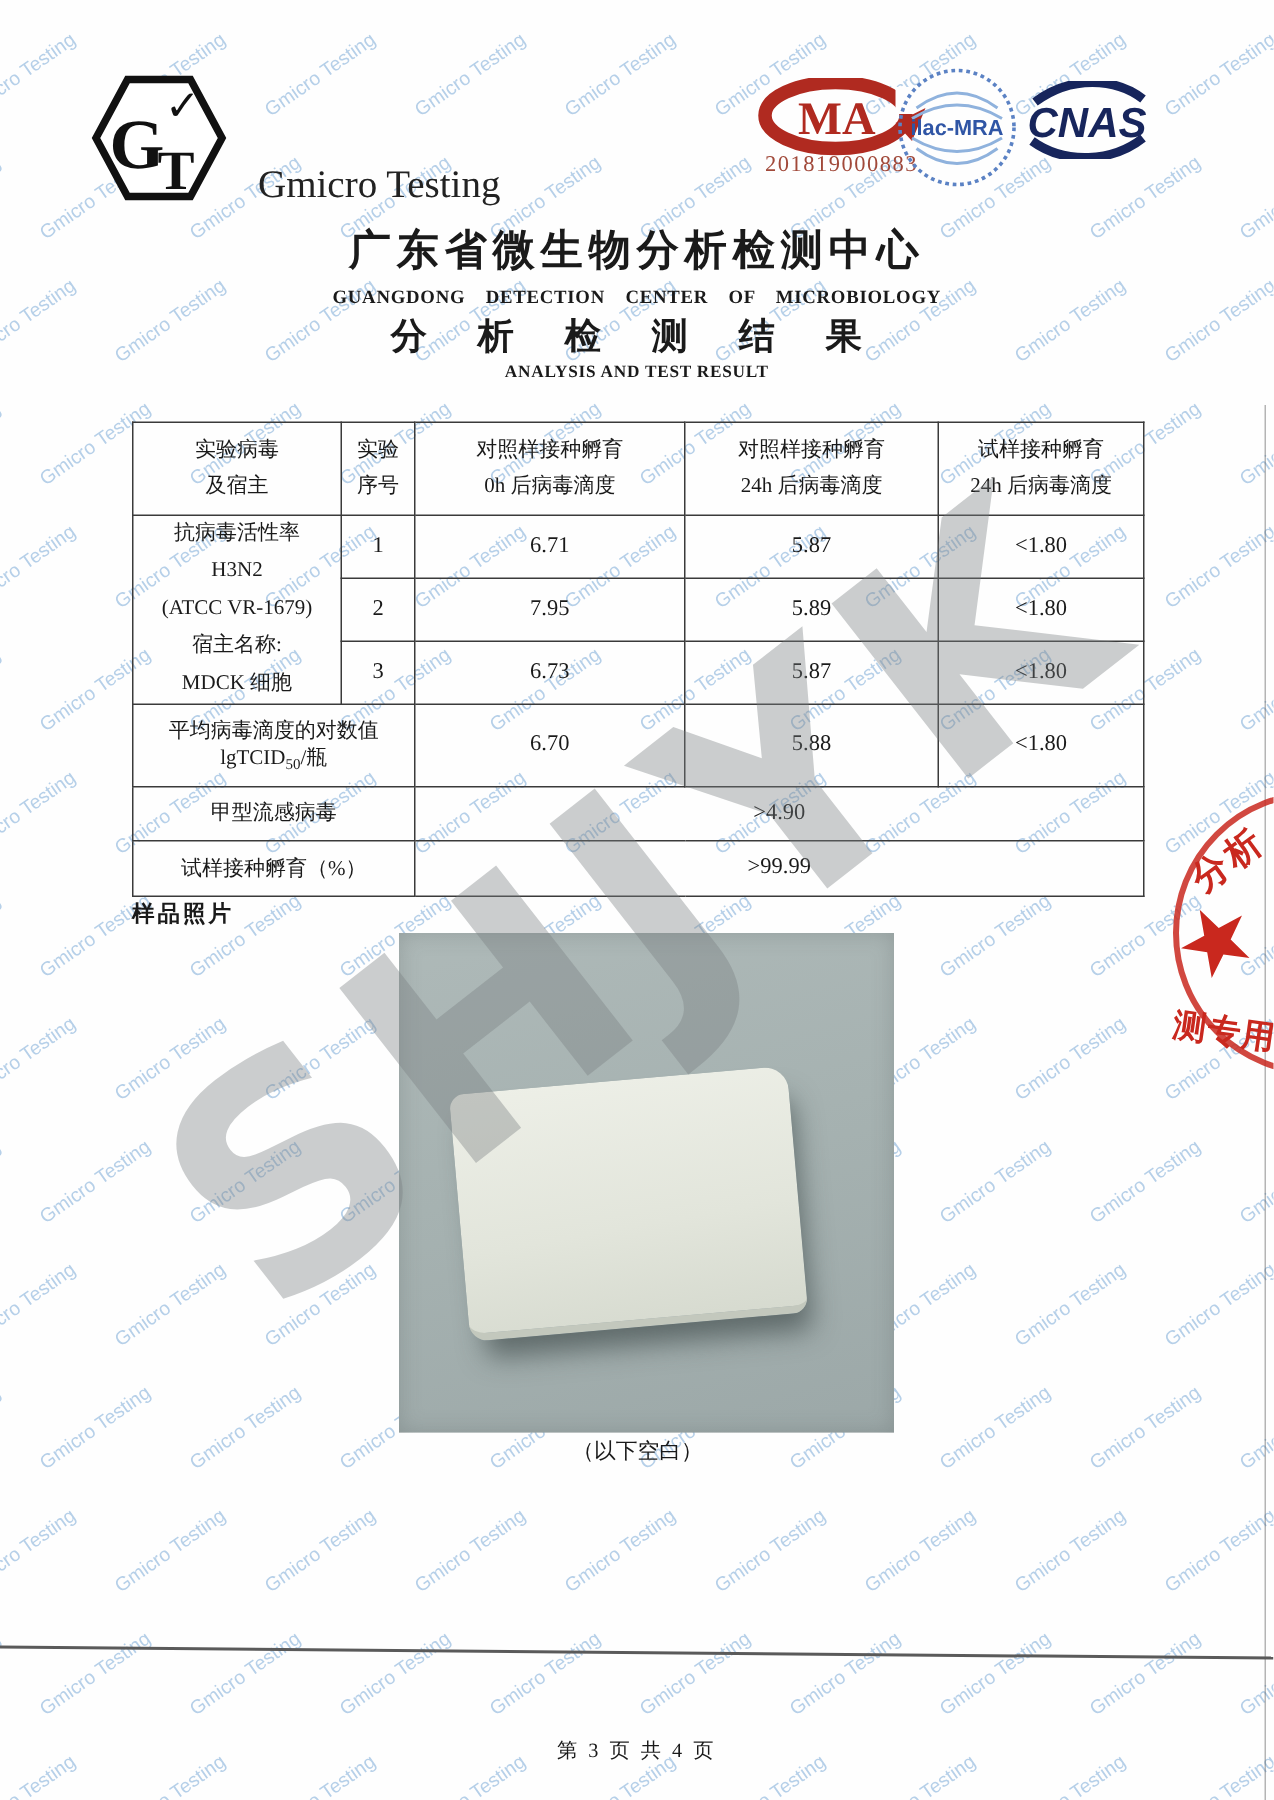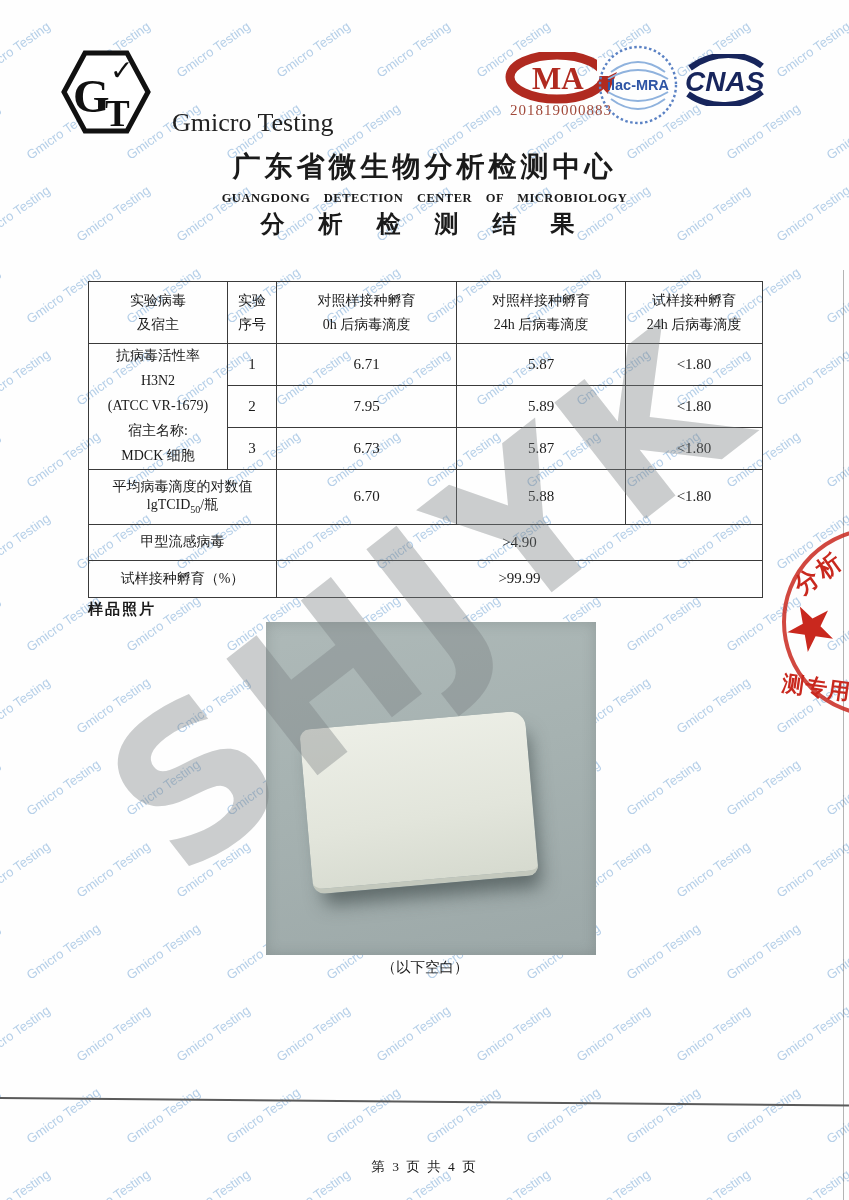--- a/index.html
+++ b/index.html
@@ -261,20 +261,21 @@
 
   <svg id="cnas" class="abs" width="82" height="52" viewBox="0 0 82 52">
     <path d="M6,14 C30,-4 60,-2 78,12" fill="none" stroke="#17255c" stroke-width="6"></path>
     <path d="M4,40 C26,56 58,54 78,38" fill="none" stroke="#17255c" stroke-width="6"></path>
     <text x="1" y="37" font-size="28" font-weight="bold" font-style="italic" font-family="Liberation Sans,sans-serif" fill="#17255c">CNAS</text>
   </svg>
 
   <div id="title-cn" class="abs">广东省微生物分析检测中心</div>
   <div id="title-en" class="abs">GUANGDONG DETECTION CENTER OF MICROBIOLOGY</div>
   <div id="title-sub-cn" class="abs">分 析 检 测 结 果</div>
+  <div id="title-sub-en" class="abs">ANALYSIS AND TEST RESULT</div>
 
 
   <table id="result-table">
     <colgroup>
         <col style="width:139px">
         <col style="width:49px">
         <col style="width:180px">
         <col style="width:169px">
         <col style="width:137px">
       </colgroup>

